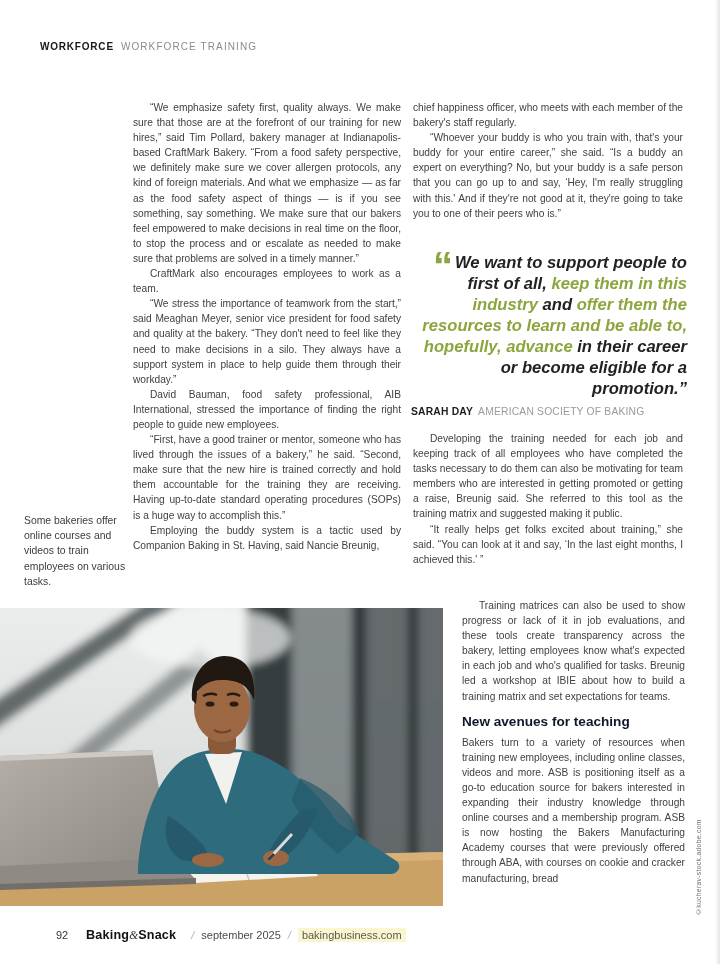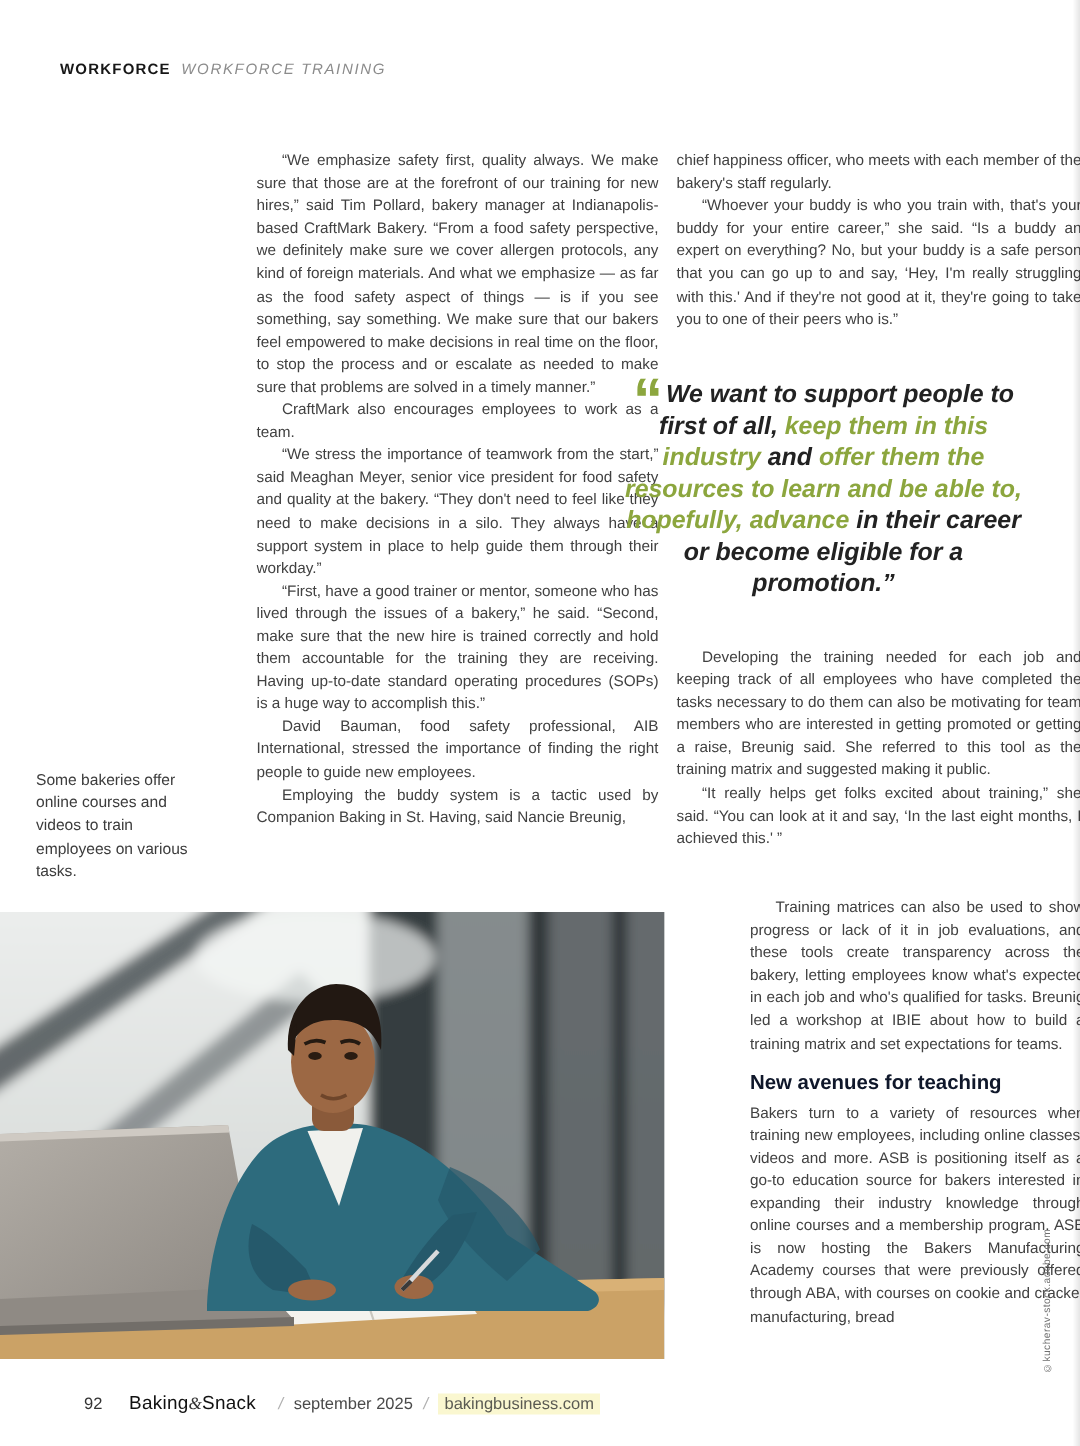--- a/index.html
+++ b/index.html
@@ -8,39 +8,39 @@
     background:#ffffff;overflow:hidden;
     font-family:"Liberation Sans","DejaVu Sans",sans-serif;
     color:#414141;
   }
   .page::after{content:"";position:absolute;top:0;right:0;width:5px;height:100%;
     background:linear-gradient(to right,rgba(0,0,0,0),rgba(0,0,0,.10));pointer-events:none;}
 
   
   .kicker{position:absolute;left:40px;top:41px;font-size:10px;letter-spacing:.8px;}
   .kicker .section{font-weight:bold;color:#161616;}
-  .kicker .topic{color:#8b8b8b;margin-left:7px;letter-spacing:1.1px;font-style:italic;}
-
-  
-  .col{position:absolute;font-size:10.2px;line-height:15.1px;text-align:justify;hyphens:auto;margin-left:38px;}
+  .kicker .topic{color:#8b8b8b;margin-left:7px;letter-spacing:1.1px;}
+
+  
+  .col{position:absolute;font-size:10.2px;line-height:15.1px;text-align:justify;hyphens:auto;}
   .col p{margin:0;text-indent:17px;}
   .col.cont p:first-of-type{text-indent:0;}
   .col-left{left:133px;top:100px;width:268px;height:505px;overflow:hidden;}
   .col-right-top{left:413px;top:100px;width:270px;height:152px;overflow:hidden;}
   .col-right-mid{left:413px;top:431px;width:270px;height:165px;overflow:hidden;}
   .col-right-wrap{left:462px;top:598px;width:223px;height:316px;overflow:hidden;}
 
   
   .side-caption{position:absolute;left:24px;top:513px;width:108px;
     font-size:10.4px;line-height:15.2px;text-align:left;color:#3c3c3c;}
 
   
   .pull-quote{position:absolute;left:411px;top:252px;width:276px;}
   .pq-text{font-weight:bold;font-style:italic;font-size:16.6px;line-height:21px;
-    color:#222;text-align:center;}
+    color:#222;text-align:right;}
   .pq-mark{font-size:40px;line-height:0;vertical-align:-12px;letter-spacing:-2px;
     color:var(--green,#8ca63e);margin-right:4px;font-style:normal;}
   .pq-text .green{color:var(--green,#8ca63e);}
   .pq-attr{margin-top:7px;font-size:10.3px;letter-spacing:.2px;}
   .pq-attr .name{font-weight:bold;color:#1d1d1d;}
   .pq-attr .org{color:#9a9a9a;margin-left:5px;}
 
   
   .subhead{font-size:13.6px;font-weight:bold;color:#0f172a;text-align:left;
     margin:10px 0 5px 0;text-indent:0;line-height:16px;}
@@ -51,56 +51,59 @@
 
   
   .credit{position:absolute;left:695px;top:790px;height:125px;
     writing-mode:vertical-rl;transform:rotate(180deg);
     font-size:6.8px;letter-spacing:.3px;color:#6e6e6e;white-space:nowrap;}
 
   
   .footer{position:absolute;left:56px;top:928px;display:flex;align-items:baseline;font-size:11px;color:#444;}
   .footer .pagenum{width:30px;color:#333;}
   .footer .mag{font-size:12.6px;color:#111;margin-right:8px;}
-  .footer .mag b{font-weight:normal;letter-spacing:.2px;}
+  .footer .mag b{font-weight:bold;letter-spacing:.2px;}
   .footer .mag .amp{font-weight:normal;font-family:"Liberation Serif",serif;font-style:italic;font-size:11.5px;color:#333;}
   .footer .sep{color:#b0b0b0;margin:0 7px;font-style:italic;}
   .footer .issue{color:#4a4a4a;}
   .footer .site{background:var(--hl,#faf7d0);color:#5a5a52;padding:1px 4px;}
 </style>
 </head>
 <body>
 
 <div class="page">
 
   <div class="kicker">
     <span class="section">WORKFORCE</span><span class="topic">WORKFORCE TRAINING</span>
   </div>
 
   <div class="col col-left">
 
   <p>“We emphasize safety first, quality always. We make sure that those are at the forefront of our training for new hires,” said Tim Pollard, bakery manager at Indianapolis-based CraftMark Bakery. “From a food safety perspective, we definitely make sure we cover allergen protocols, any kind of foreign materials. And what we emphasize — as far as the food safety aspect of things — is if you see something, say something. We make sure that our bakers feel empowered to make decisions in real time on the floor, to stop the process and or escalate as needed to make sure that problems are solved in a timely manner.”</p>
       <p>CraftMark also encourages employees to work as a team.</p>
       <p>“We stress the importance of teamwork from the start,” said Meaghan Meyer, senior vice president for food safety and quality at the bakery. “They don't need to feel like they need to make decisions in a silo. They always have a support system in place to help guide them through their workday.”</p>
+      <p>David Bauman, food safety professional, AIB International, stressed the importance of finding the right people to guide new employees.</p>
       <p>“First, have a good trainer or mentor, someone who has lived through the issues of a bakery,” he said. “Second, make sure that the new hire is trained correctly and hold them accountable for the training they are receiving. Having up-to-date standard operating procedures (SOPs) is a huge way to accomplish this.”</p>
-      <p>David Bauman, food safety professional, AIB International, stressed the importance of finding the right people to guide new employees.</p>
       <p>Employing the buddy system is a tactic used by Companion Baking in St. Having, said Nancie Breunig,</p>
     </div>
 
   <div class="side-caption">Some bakeries offer online courses and videos to train employees on various tasks.</div>
 
   <div class="col col-right-top cont">
 
   <p>chief happiness officer, who meets with each member of the bakery's staff regularly.</p>
       <p>“Whoever your buddy is who you train with, that's your buddy for your entire career,” she said. “Is a buddy an expert on everything? No, but your buddy is a safe person that you can go up to and say, ‘Hey, I'm really struggling with this.' And if they're not good at it, they're going to take you to one of their peers who is.”</p>
     </div>
 
   <div class="pull-quote">
     <div class="pq-text">
       <span class="pq-mark">“</span><span><span class="dark">We want to support people to first of all, </span><span class="green">keep them in this industry </span><span class="dark">and </span><span class="green">offer them the resources to learn and be able to, hopefully, advance </span><span class="dark">in their career or become eligible for a promotion.”</span></span>
+    </div>
+    <div class="pq-attr">
+      <span class="name">SARAH DAY</span><span class="org">AMERICAN SOCIETY OF BAKING</span>
     </div>
   </div>
 
   <div class="col col-right-mid">
 
   <p>Developing the training needed for each job and keeping track of all employees who have completed the tasks necessary to do them can also be motivating for team members who are interested in getting promoted or getting a raise, Breunig said. She referred to this tool as the training matrix and suggested making it public.</p>
       <p>“It really helps get folks excited about training,” she said. “You can look at it and say, ‘In the last eight months, I achieved this.' ”</p>
     </div>
 
   <div class="col col-right-wrap">

